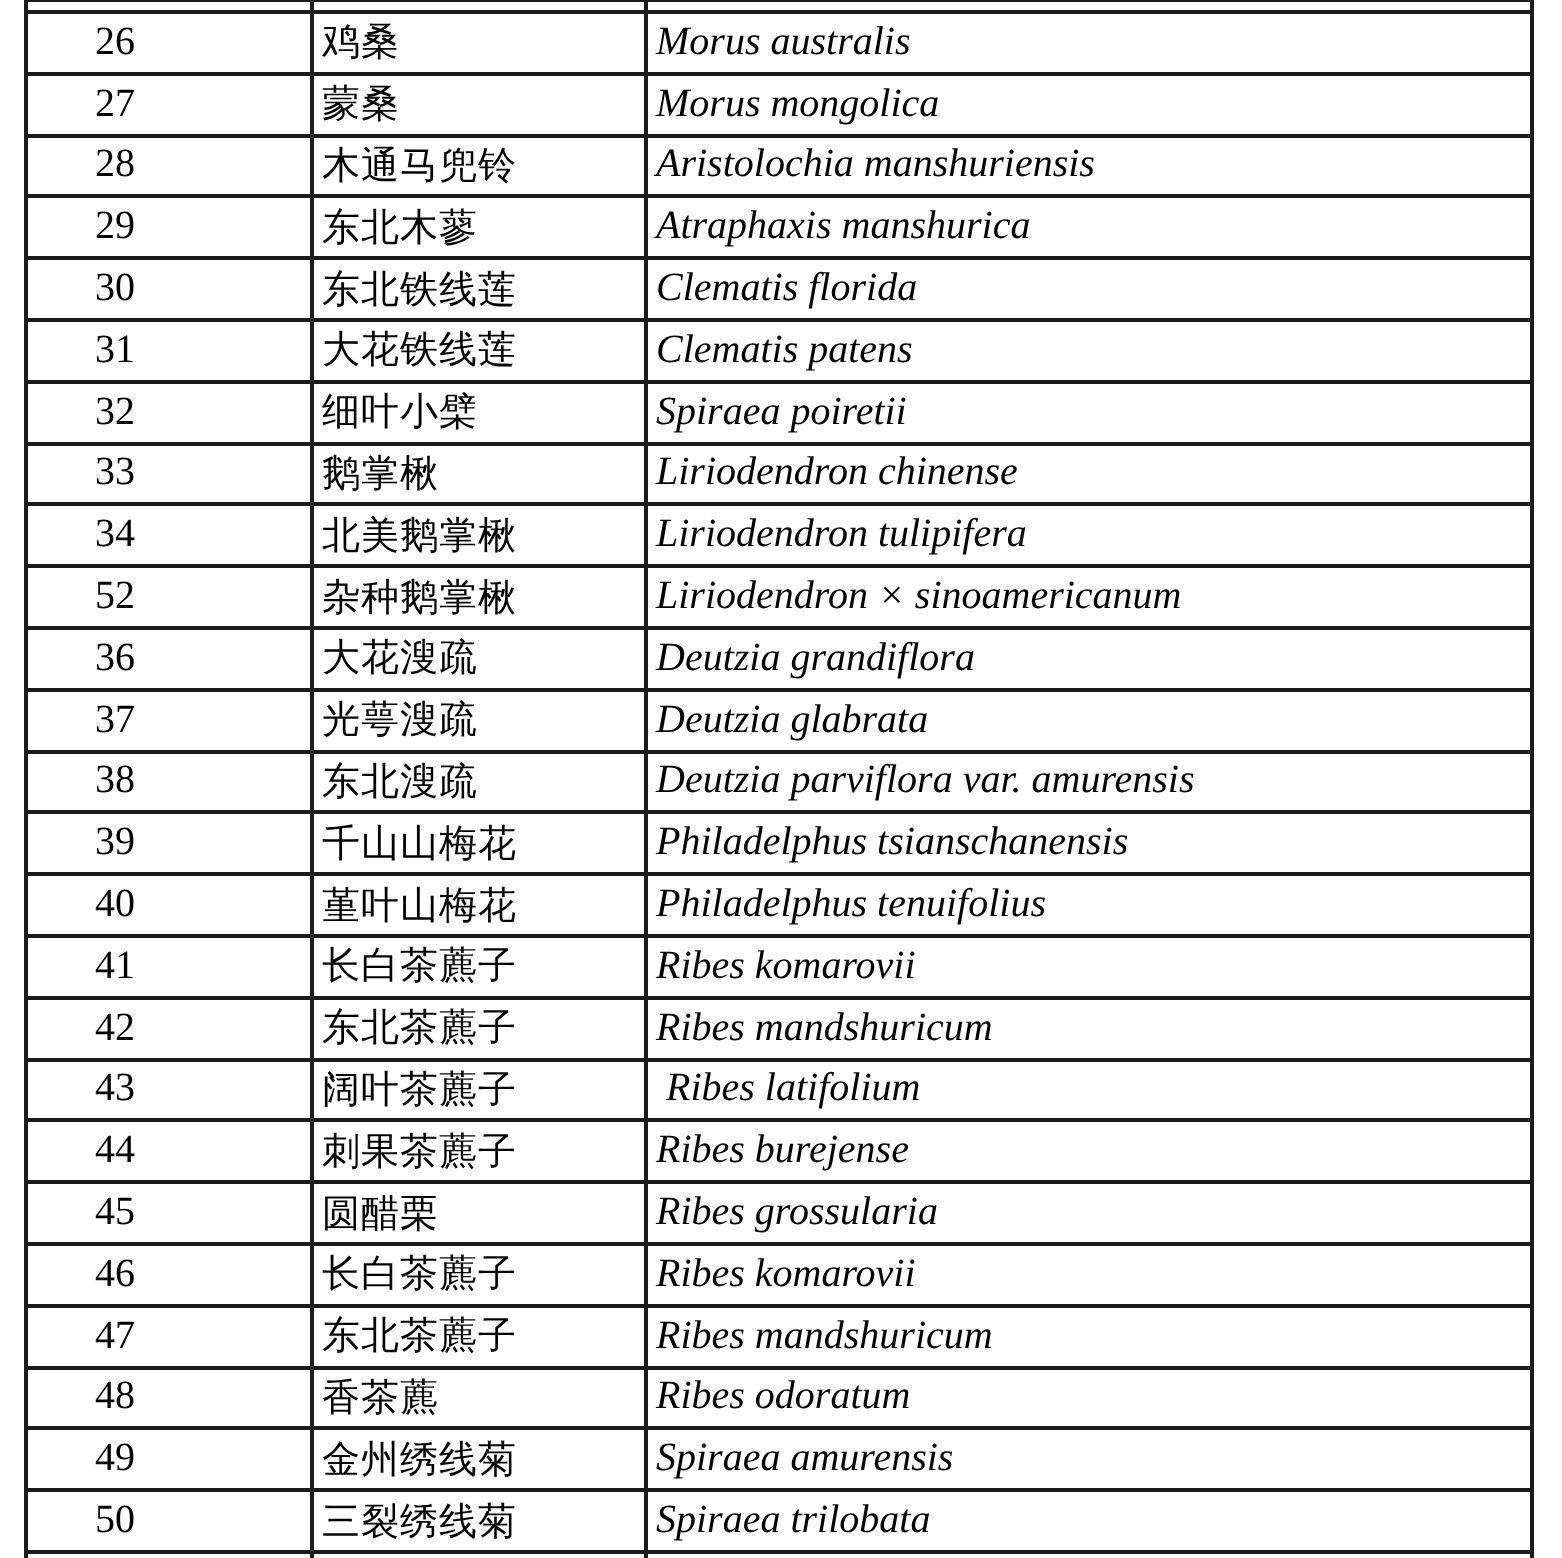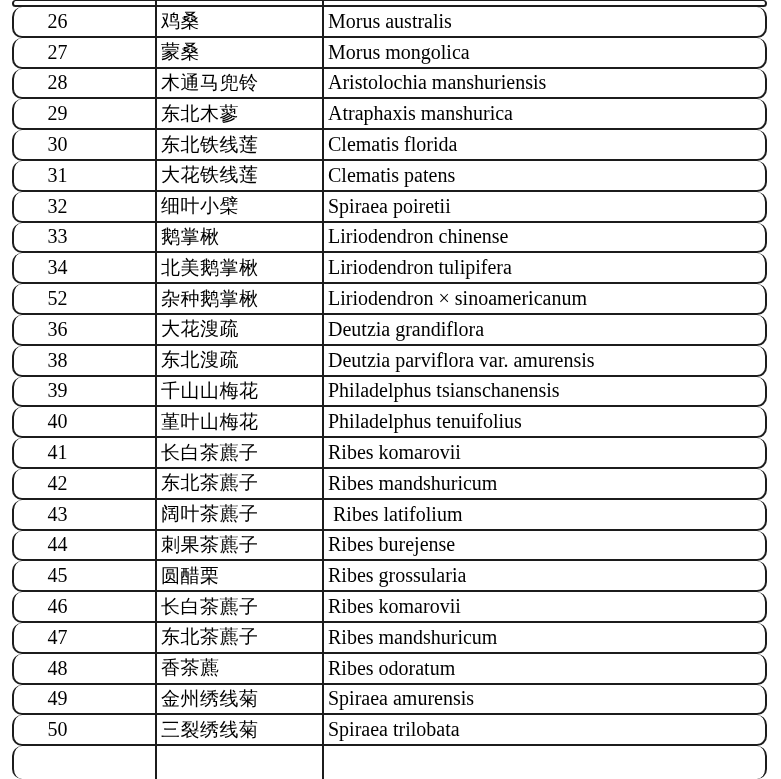--- a/index.html
+++ b/index.html
@@ -22,21 +22,20 @@
   }
   .row{
     display:grid;
     grid-template-columns:103px 205px 447px;
     box-sizing:border-box;
     border-left:2px solid var(--border);
     border-right:2px solid var(--border);
     border-bottom:2px solid var(--border);
     flex:0 0 auto;
     height:30.8px;
-    border-radius:10px;
   }
   .row.partial-top{
     height:7px;
     border-top:1px solid var(--border);
   }
   .row.partial-bottom{
     flex:1 1 auto;
     min-height:0;
     border-bottom:none;
   }
@@ -55,20 +54,21 @@
   .c2{
     padding-left:4px;
     font-family:"Liberation Serif","DejaVu Serif",serif;
     font-size:19px;
     letter-spacing:0.5px;
     margin-left:38px;
   }
   .c3{
     padding-left:4px;
     font-family:"Liberation Serif","DejaVu Serif",serif;
+    font-style:italic;
     font-size:20px;
     white-space:pre;
   }
 </style>
 </head>
 <body>
 
 <div class="page">
   <div class="table">
     <div class="row partial-top">
@@ -126,20 +126,25 @@
     <div class="c c1">52</div>
     <div class="c c2">杂种鹅掌楸</div>
     <div class="c c3">Liriodendron × sinoamericanum</div>
   </div>
         <div class="row">
     <div class="c c1">36</div>
     <div class="c c2">大花溲疏</div>
     <div class="c c3">Deutzia grandiflora</div>
   </div>
         <div class="row">
+    <div class="c c1">37</div>
+    <div class="c c2">光萼溲疏</div>
+    <div class="c c3">Deutzia glabrata</div>
+  </div>
+        <div class="row">
     <div class="c c1">38</div>
     <div class="c c2">东北溲疏</div>
     <div class="c c3">Deutzia parviflora var. amurensis</div>
   </div>
         <div class="row">
     <div class="c c1">39</div>
     <div class="c c2">千山山梅花</div>
     <div class="c c3">Philadelphus tsianschanensis</div>
   </div>
         <div class="row">

